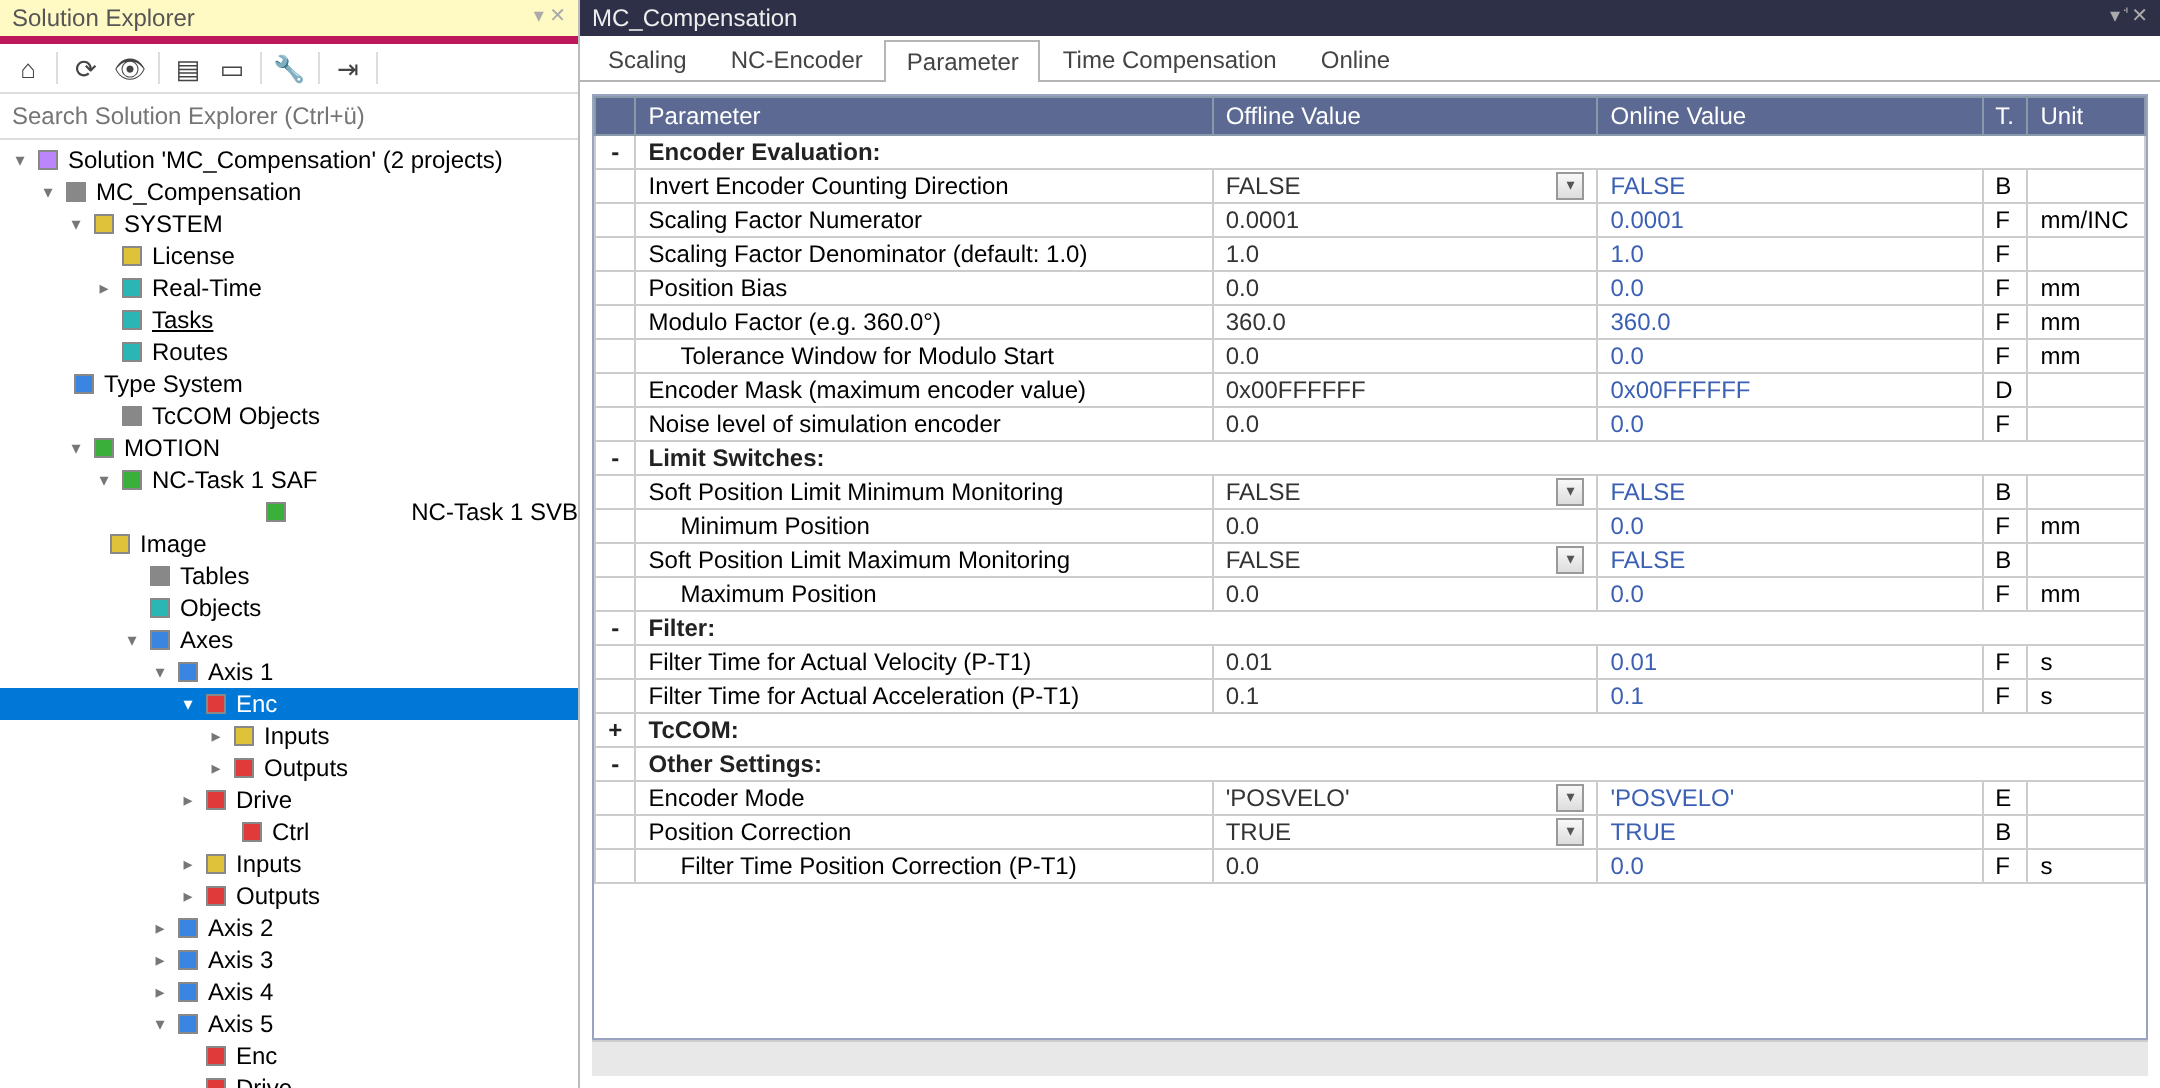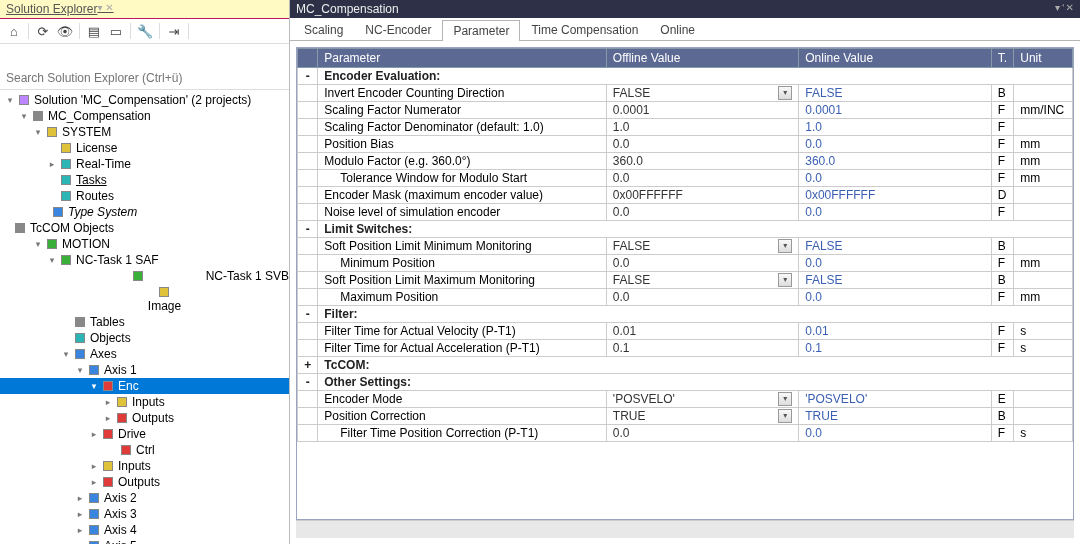--- a/index.html
+++ b/index.html
@@ -1,26 +1,26 @@
 <!DOCTYPE html>
 <html><head>
 <meta charset="utf-8">
 <style>
 * { box-sizing: border-box; margin: 0; padding: 0; font-family: 'Segoe UI', Tahoma, sans-serif; font-size: 12px; }
 body { background: #2d3047; display: flex; height: 544px; width: 1080px; overflow: hidden; }
 .panel { background: #fff; display: flex; flex-direction: column; }
 .panel-left { width: 290px; border-right: 1px solid #bbb; }
 .panel-right { flex: 1; }
-.panel-title { background: #fff9c4; padding: 2px 6px; border-bottom: 1px solid #be185d; font-size: 12px; display: flex; justify-content: flex-start; color: #555; text-decoration: underline; }
+.panel-title { background: #fff9c4; padding: 2px 6px; border-bottom: 4px solid #be185d; font-size: 12px; display: flex; justify-content: space-between; color: #555; }
 .panel-title-right { background: #2d3047; color: #eee; padding: 2px 6px; display: flex; justify-content: space-between; }
 .win-controls { font-size: 10px; color: #aaa; cursor: default; }
 .toolbar { padding: 2px 4px; border-bottom: 1px solid #ddd; display: flex; gap: 2px; }
 .tbtn { width: 20px; height: 20px; display: inline-flex; align-items: center; justify-content: center; color: #444; cursor: pointer; font-size: 13px; }
 .tbsep { width: 1px; background: #ddd; margin: 2px 2px; }
-.search { width: 100%; padding: 4px 6px; border: none; border-bottom: 1px solid #ddd; color: #1d4ed8; outline: none; margin-top: 23px; }
+.search { width: 100%; padding: 4px 6px; border: none; border-bottom: 1px solid #ddd; color: #1d4ed8; outline: none; }
 .tree { overflow-y: auto; flex: 1; padding: 2px 0; user-select: none; }
 .tnode { display: flex; align-items: center; padding: 1px 0; cursor: pointer; white-space: nowrap; }
 .tnode.selected { background: #0078d7; color: #fff; }
 .tnode .exp { width: 12px; text-align: center; color: #777; font-size: 9px; }
 .tnode.selected .exp { color: #fff; }
 .ticon { width: 16px; height: 14px; display: inline-flex; align-items: center; justify-content: center; margin-right: 2px; font-size: 11px; }
 .tabbar { display: flex; border-bottom: 1px solid #b5b5b5; padding-left: 3px; margin-top: 1px; }
 .tab { padding: 3px 10px; border: 1px solid transparent; border-bottom: none; color: #444; cursor: pointer; font-size: 12px; }
 .tab.active { border-color: #b5b5b5; background: #fff; position: relative; top: 1px; }
 .paramwrap { padding: 6px; flex: 1; overflow: hidden; display: flex; flex-direction: column; }
@@ -110,28 +110,28 @@
         </span>
         <span>Tasks</span>
       </div>
       <div class="tnode" style="padding-left: 46px;">
         <span class="exp"></span>
         <span class="ticon">
           <span class="ico-sq c-teal"></span>
         </span>
         <span>Routes</span>
       </div>
-      <div class="tnode" style="padding-left: 38px; font-style: italic;">
+      <div class="tnode" style="padding-left: 22px;">
         <span class="exp"></span>
         <span class="ticon">
           <span class="ico-sq c-blue"></span>
         </span>
         <span>Type System</span>
       </div>
-      <div class="tnode" style="">
+      <div class="tnode" style="padding-left: 46px;">
         <span class="exp"></span>
         <span class="ticon">
           <span class="ico-sq c-gray"></span>
         </span>
         <span>TcCOM Objects</span>
       </div>
       <div class="tnode" style="padding-left: 32px;">
         <span class="exp">▾</span>
         <span class="ticon">
           <span class="ico-sq c-green"></span>
@@ -145,21 +145,21 @@
         </span>
         <span>NC-Task 1 SAF</span>
       </div>
       <div class="tnode" style="padding-left: 60px; justify-content: space-between;">
         <span class="exp"></span>
         <span class="ticon">
           <span class="ico-sq c-green"></span>
         </span>
         <span>NC-Task 1 SVB</span>
       </div>
-      <div class="tnode" style="padding-left: 40px; flex-direction: column;">
+      <div class="tnode" style="padding-left: 40px;">
         <span class="exp"></span>
         <span class="ticon">
           <span class="ico-sq c-yellow"></span>
         </span>
         <span>Image</span>
       </div>
       <div class="tnode" style="padding-left: 60px;">
         <span class="exp"></span>
         <span class="ticon">
           <span class="ico-sq c-gray"></span>

